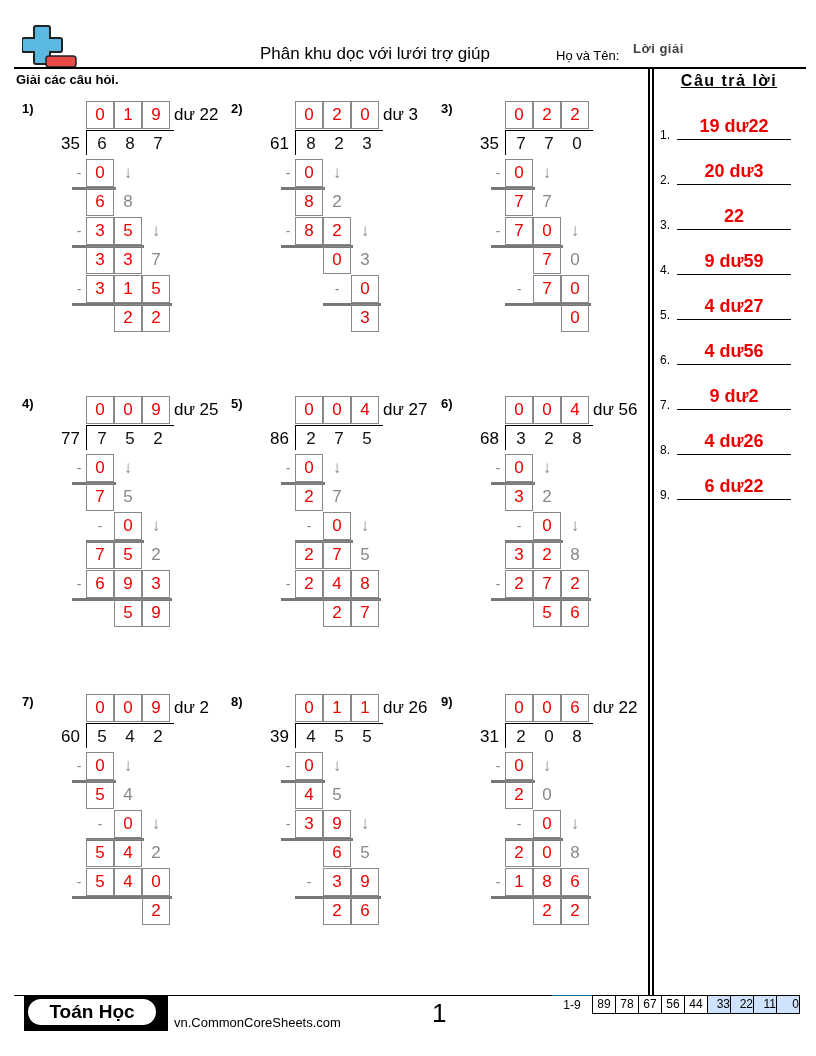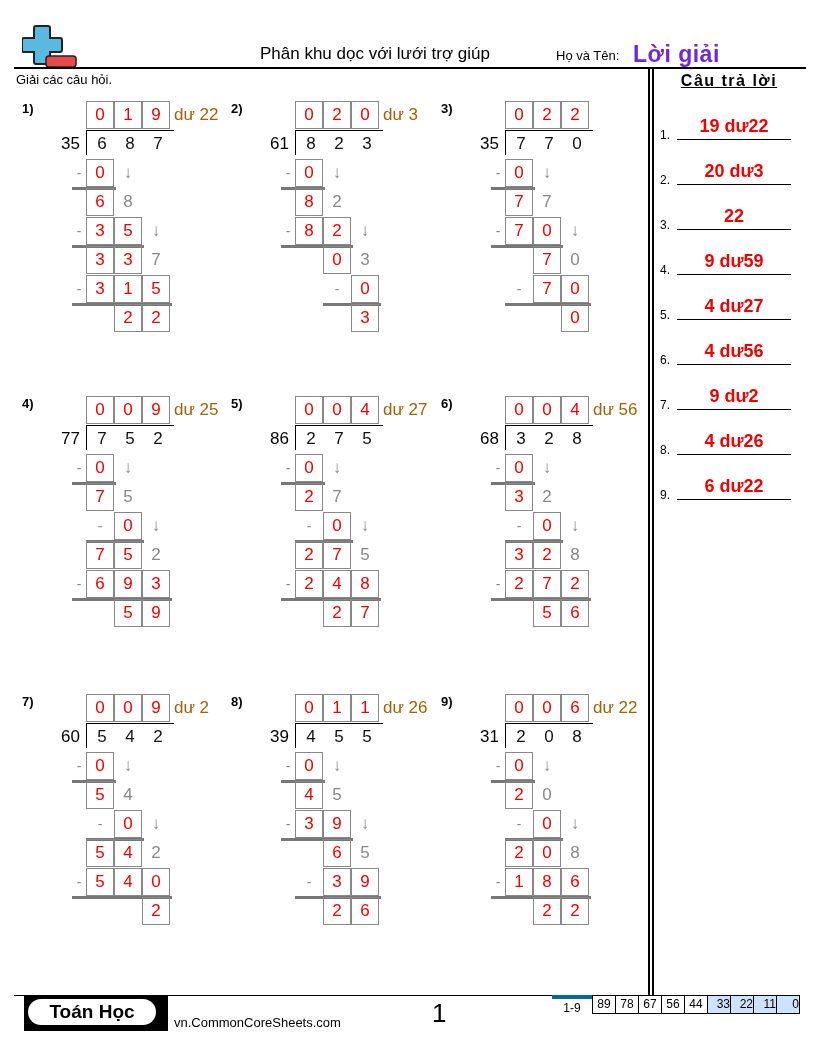--- a/index.html
+++ b/index.html
@@ -1,51 +1,51 @@
 <!DOCTYPE html>
 <html><head>
 <meta charset="utf-8">
 <style>
   html,body{margin:0;padding:0;background:#fff;}
   body{width:816px;height:1056px;position:relative;overflow:hidden;font-family:"Liberation Sans",sans-serif;color:#000;}
   .abs{position:absolute;}
   .logo{left:22px;top:24px;width:56px;height:44px;}
   .title{left:150px;top:44px;width:450px;text-align:center;font-size:17px;}
   .name-label{left:556px;top:48px;font-size:13px;}
-  .name-value{left:633px;top:41px;font-size:23px;font-weight:bold;color:#6d28d9;letter-spacing:0.5px;}
+  .name-value{left:633px;top:41px;font-size:13px;font-weight:bold;color:#404040;letter-spacing:0.5px;}
   .hline{left:14px;top:67px;width:792px;height:2px;background:#000;}
-  .instr{left:16px;top:72px;font-size:13px;font-weight:normal;}
+  .instr{left:16px;top:72px;font-size:13px;font-weight:bold;}
   .vdiv1{left:648px;top:68px;width:2px;height:928px;background:#000;}
   .vdiv2{left:652px;top:68px;width:2px;height:928px;background:#000;}
   .ans-head{left:654px;top:72px;width:150px;text-align:center;font-size:16px;font-weight:bold;text-decoration:underline;letter-spacing:1.5px;}
   .ans-row{left:660px;width:140px;height:30px;}
   .ans-num{position:absolute;left:0;bottom:-2px;font-size:12px;}
   .ans-line{position:absolute;left:17px;width:114px;bottom:0;height:1px;background:#000;}
   .ans-val{position:absolute;left:17px;width:114px;bottom:3px;text-align:center;font-size:18px;font-weight:bold;color:#e00;}
 
   .prob{width:210px;height:280px;}
   .pnum{position:absolute;left:0;top:0;font-size:13px;font-weight:bold;}
   .divisor{position:absolute;font-size:17px;text-align:right;width:40px;}
   .cell{position:absolute;width:26px;height:26px;border:1px solid #888;box-sizing:content-box;text-align:center;line-height:26px;font-size:17px;color:#e00;}
   .txt{position:absolute;width:28px;height:28px;text-align:center;line-height:28px;font-size:17px;}
   .black{color:#111;}
   .gray{color:#888;}
   .minus{position:absolute;width:10px;text-align:center;font-size:14px;color:#888;line-height:28px;}
-  .rem{position:absolute;font-size:17px;color:#a16207;line-height:28px;white-space:nowrap;}
+  .rem{position:absolute;font-size:17px;color:#000000;line-height:28px;white-space:nowrap;}
   .bar{position:absolute;height:3px;background:#777;}
   .bracket-v{position:absolute;width:1px;background:#000;}
   .bracket-h{position:absolute;height:1px;background:#000;}
 
   .footer-line{left:14px;top:995px;width:636px;height:1px;background:#000;}
   .brand-bg{left:24px;top:995px;width:144px;height:36px;background:#000;}
   .brand{left:28px;top:999px;width:128px;height:26px;background:#fff;border-radius:14px;text-align:center;line-height:26px;font-weight:bold;font-size:19px;}
   .site{left:174px;top:1015px;font-size:13px;}
   .pagenum{left:432px;top:998px;font-size:26px;}
   .score{left:552px;top:995px;height:19px;display:flex;font-size:12px;}
-  .score .lab{width:40px;text-align:center;line-height:19px;border-top:4px solid #0369a1;}
+  .score .lab{width:40px;text-align:center;line-height:19px;border-top:1px solid #0369a1;}
   .score .sc{width:22px;border:1px solid #000;border-left:none;text-align:center;line-height:17px;}
   .score .sc.first{border-left:1px solid #000;}
   .score .sc.blue{background:#cfe2fb;text-align:right;}
 </style>
 </head>
 <body>
 
 <div class="abs logo">
   <svg width="56" height="44" viewBox="0 0 56 44">
     <path d="M14 2 h12 a2 2 0 0 1 2 2 v10 h10 a2 2 0 0 1 2 2 v10 a2 2 0 0 1 -2 2 h-10 v10 a2 2 0 0 1 -2 2 h-12 a2 2 0 0 1 -2 -2 v-10 h-10 a2 2 0 0 1 -2 -2 v-10 a2 2 0 0 1 2 -2 h10 v-10 a2 2 0 0 1 2 -2 z" fill="#5bb8e0" stroke="#222" stroke-width="2"></path>

